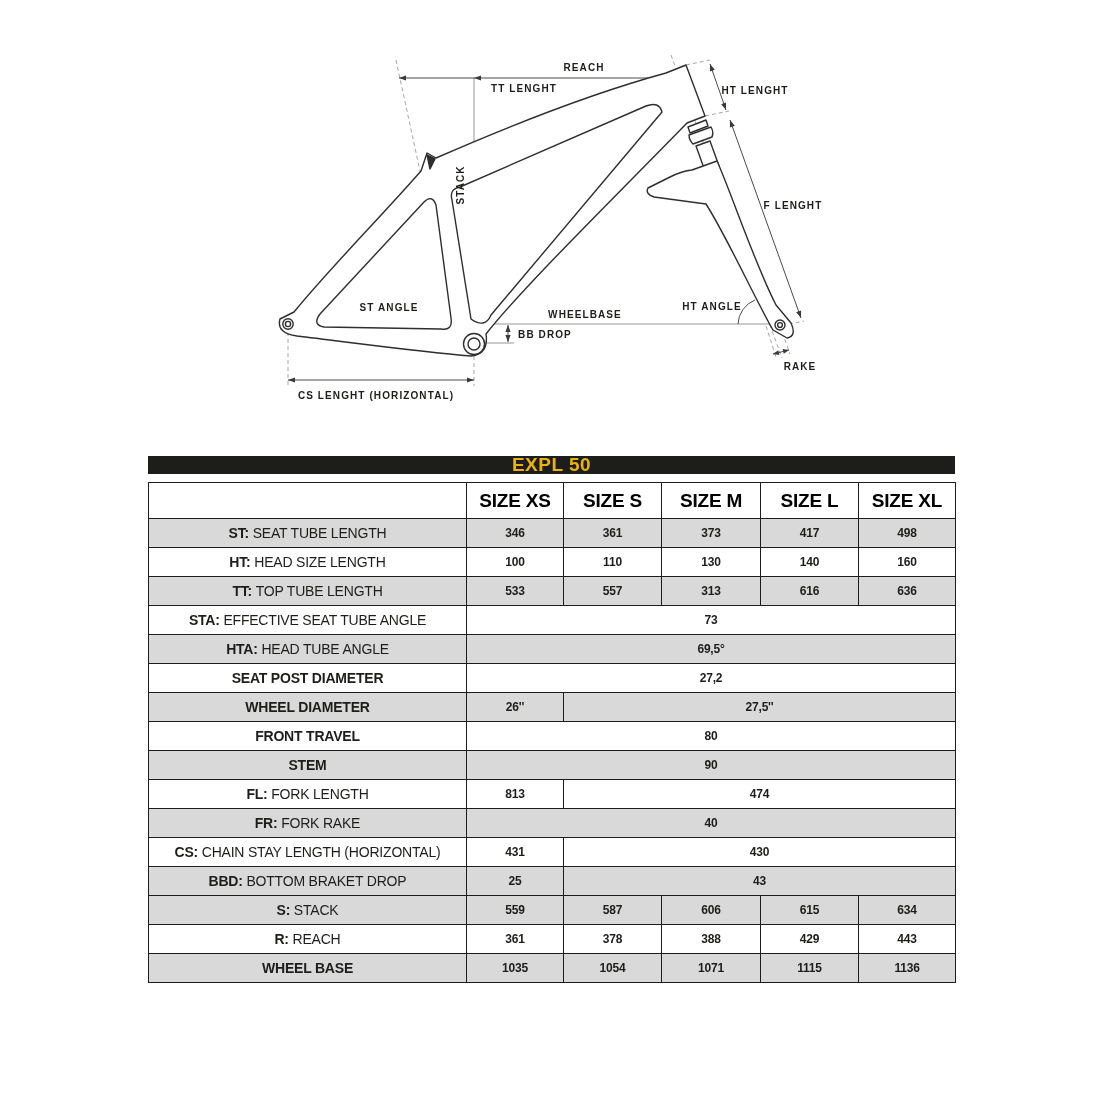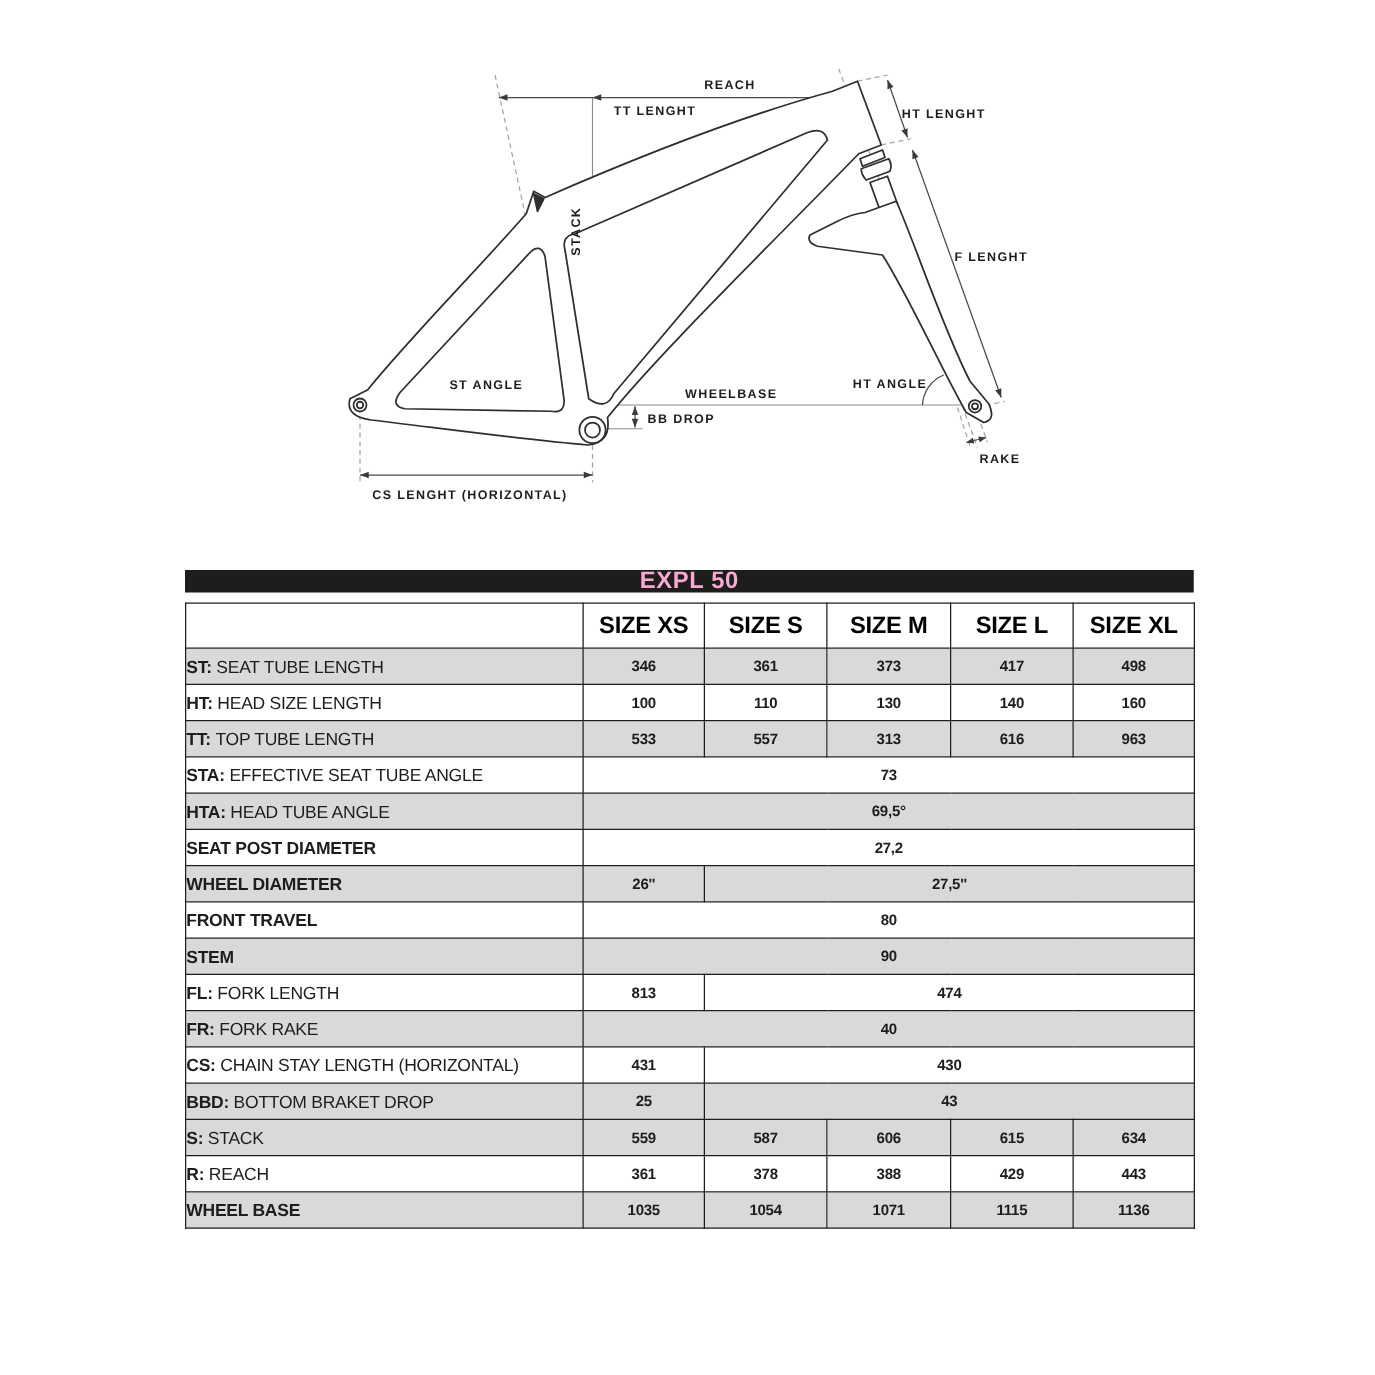--- a/index.html
+++ b/index.html
@@ -8,29 +8,29 @@
   
   #geo-svg{position:absolute;left:0;top:0;}
   .dlab{font:700 10px "Liberation Sans",sans-serif;letter-spacing:1.1px;fill:#1d1d1b;}
   .frame{fill:#ffffff;stroke:#2e2e2e;stroke-width:1.4;stroke-linejoin:round;}
   .dim{stroke:#4a4a4a;stroke-width:1;fill:none;}
   .thin{stroke:#8a8a8a;stroke-width:0.9;fill:none;}
   .dash{stroke:#a5a5a5;stroke-width:1;fill:none;stroke-dasharray:4 3;}
   .ah{fill:#3a3a3a;stroke:none;}
   
   .tbl-title{position:absolute;left:148px;top:456px;width:807px;height:18px;
-             background:#1d1d1b;color:#f9a8d4;display:flex;align-items:center;justify-content:center;
+             background:#1d1d1b;color:#eab308;display:flex;align-items:center;justify-content:center;
              font-size:19px;font-weight:700;letter-spacing:0.5px;}
   #spec-table{position:absolute;left:148px;top:482px;width:807px;border-collapse:collapse;
               table-layout:fixed;}
   #spec-table th,#spec-table td{border:1.6px solid #1d1d1b;padding:0;overflow:hidden;white-space:nowrap;}
   #spec-table thead th{height:35px;font-size:19px;font-weight:700;text-align:center;background:#fff;
                        letter-spacing:-0.2px;}
   #spec-table td{height:28px;}
-  td.lbl{text-align:left;padding-left:6px;font-size:14px;letter-spacing:-0.2px;color:#1d1d1b;}
+  td.lbl{text-align:center;padding-left:6px;font-size:14px;letter-spacing:-0.2px;color:#1d1d1b;}
   td.lbl .pfx{font-weight:700;}
   td.lbl .rest{font-weight:400;}
   td.val{text-align:center;font-size:12px;font-weight:700;color:#1d1d1b;letter-spacing:-0.2px;}
   td.val.off{padding-right:103px;}
   tr.shade td{background:#d9d9d9;}
 </style>
 </head>
 <body>
 
 <div id="stage">
@@ -192,21 +192,21 @@
           <td class="val">130</td>
           <td class="val">140</td>
           <td class="val">160</td>
         </tr>
         <tr class="shade">
           <td class="lbl"><span class="pfx">TT: </span><span class="rest">TOP TUBE LENGTH</span></td>
           <td class="val">533</td>
           <td class="val">557</td>
           <td class="val">313</td>
           <td class="val">616</td>
-          <td class="val">963</td>
+          <td class="val">636</td>
         </tr>
         <tr>
           <td class="lbl"><span class="pfx">STA: </span><span class="rest">EFFECTIVE SEAT TUBE ANGLE</span></td>
           <td class="val" colspan="5">73</td>
         </tr>
         <tr class="shade">
           <td class="lbl"><span class="pfx">HTA: </span><span class="rest">HEAD TUBE ANGLE</span></td>
           <td class="val" colspan="5">69,5°</td>
         </tr>
         <tr>

